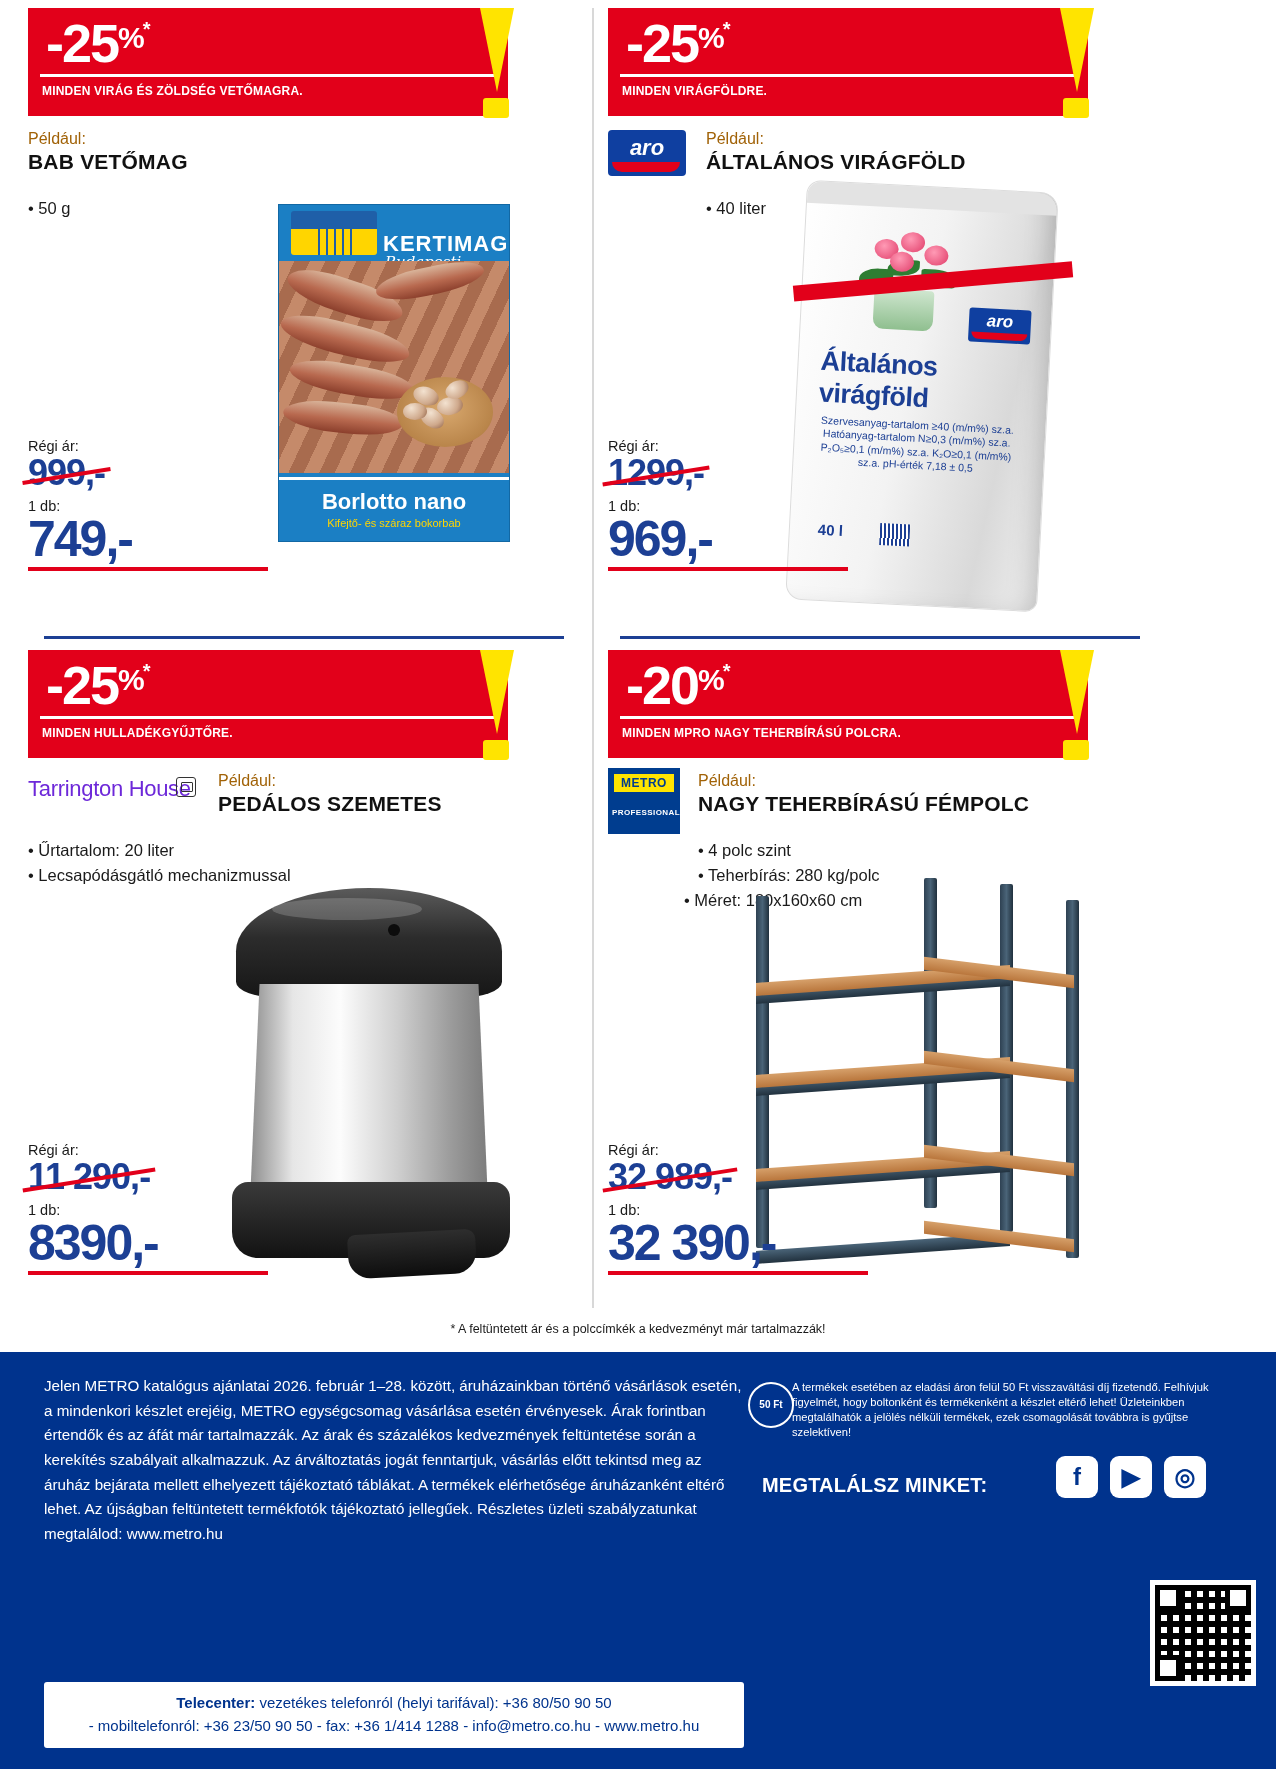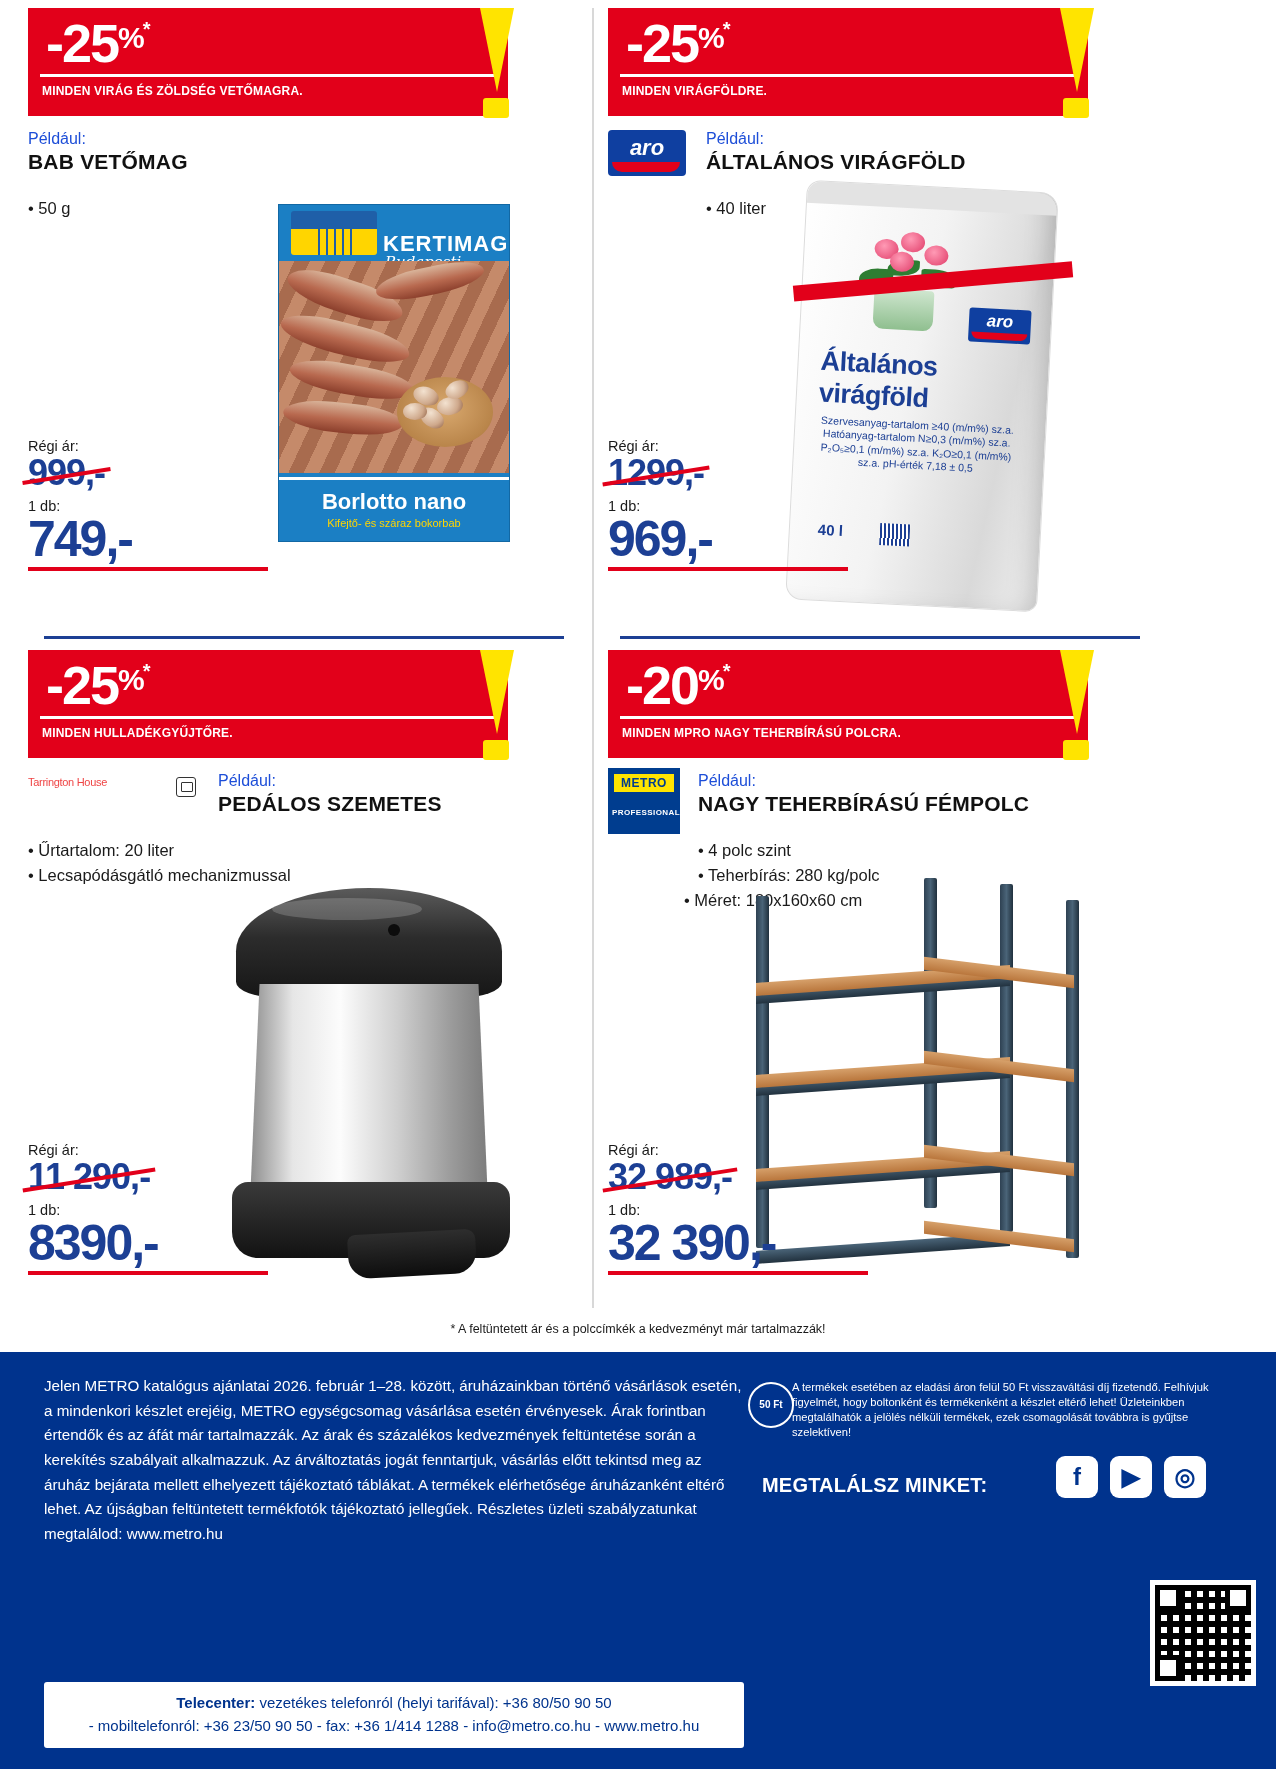--- a/index.html
+++ b/index.html
@@ -52,21 +52,21 @@
     border-left: 17px solid transparent; border-right: 17px solid transparent;
     border-top: 84px solid #ffe400;
   }
   .excl .dot {
     position: absolute; left: 7px; top: 90px; width: 26px; height: 20px;
     background: #ffe400; border-radius: 3px;
   }
 
   
   .example-row { position: relative; margin-top: 14px; height: 56px; }
-  .peldaul { font-size: 16px; color: #1d4ed8; }
+  .peldaul { font-size: 16px; color: #a16207; }
   .prodname { font-size: 21px; font-weight: 800; color: #111; margin-top: 2px; letter-spacing: .2px; }
   .example-row.with-logo .txtblock { position: absolute; left: 98px; top: 0; }
   .example-row.no-logo .txtblock { position: absolute; left: 0; top: 0; }
 
   .logo-aro {
     position: absolute; left: 0; top: 0; width: 78px; height: 46px;
     background: #0f3fa0; border-radius: 4px;
   }
   .logo-aro .word {
     position: absolute; left: 0; right: 0; top: 5px; text-align: center;
@@ -86,21 +86,21 @@
     background: #ffe400; color: #003d8f; font-weight: 800; font-size: 12px;
     text-align: center; line-height: 18px; letter-spacing: .5px;
   }
   .logo-metro .m2 {
     position: absolute; left: 4px; top: 40px; width: 64px; color: #ffffff;
     font-size: 8px; font-weight: 700; text-align: center; letter-spacing: .4px;
   }
 
   .logo-tarrington {
     position: absolute; left: 0; top: 4px; width: 168px; height: 26px;
-    font-size: 11px; color: #ef4444; letter-spacing: -.3px;
+    font-size: 22px; color: #6d28d9; letter-spacing: -.3px;
   }
   .logo-tarrington .box {
     position: absolute; right: 0; top: 1px; width: 20px; height: 20px;
     border: 1.5px solid #333; border-radius: 3px;
   }
   .logo-tarrington .box::after {
     content: ""; position: absolute; left: 4px; top: 4px; width: 10px; height: 8px;
     border: 1.5px solid #333; border-radius: 1px;
   }
   .example-row.tarr .txtblock { position: absolute; left: 190px; top: 0; }

